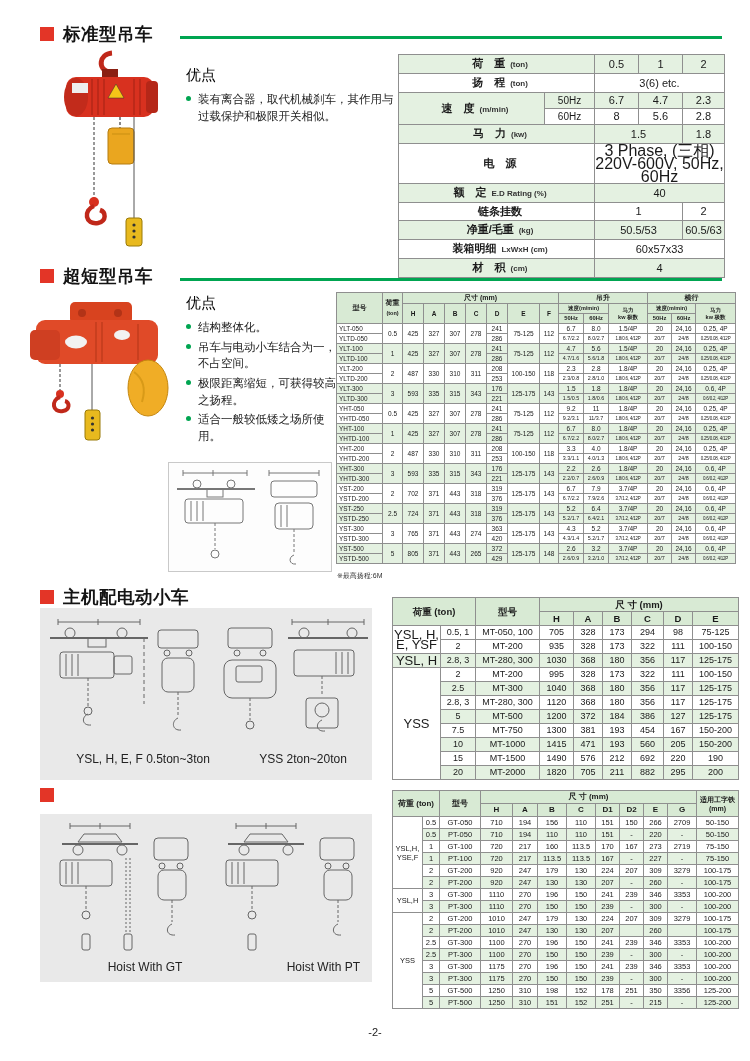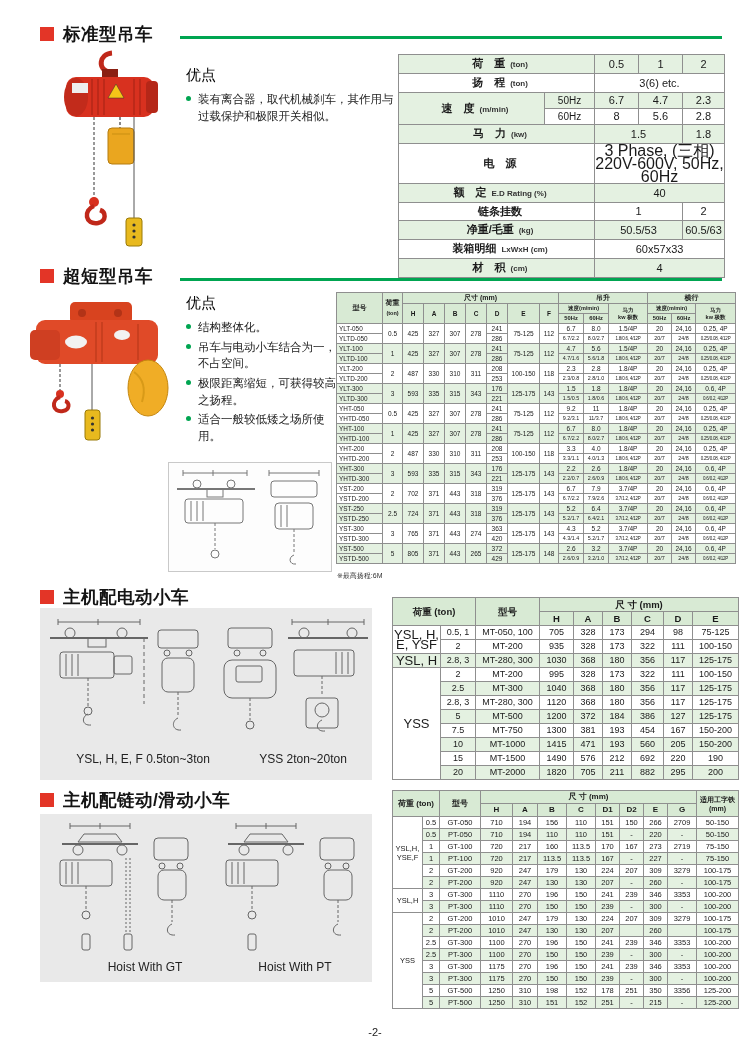--- a/index.html
+++ b/index.html
@@ -853,21 +853,20 @@
           <td>211</td>
           <td>882</td>
           <td>295</td>
           <td>200</td>
         </tr>
       </tbody>
   </table>
 
   <div class="sec-head" style="top:788px;">
     <span class="red-sq"></span>
-    <span class="sec-title">主机配链动/滑动小车</span>
   </div>
 
   <div class="gray-box" style="left:40px; top:814px; width:332px; height:168px;">
     <svg width="332" height="168" viewBox="0 0 332 168" stroke="#666" fill="none" stroke-width="1">
       <line x1="30" y1="12" x2="90" y2="12"></line>
         <line x1="30" y1="9" x2="30" y2="15"></line>
         <line x1="60" y1="9" x2="60" y2="15"></line>
         <line x1="90" y1="9" x2="90" y2="15"></line>
       <path d="M44 20 h32 l6 8 h-44 z"></path>
       <line x1="22" y1="30" x2="98" y2="30" stroke-width="2"></line>
@@ -905,21 +904,21 @@
       <rect x="280" y="24" width="34" height="22" rx="4"></rect>
       <circle cx="288" cy="52" r="3"></circle>
         <circle cx="306" cy="52" r="3"></circle>
       <rect x="284" y="56" width="28" height="30" rx="6"></rect>
       <line x1="298" y1="86" x2="298" y2="108" stroke-dasharray="3,2"></line>
       <path d="M298 110 c-7 3 -6 12 3 11"></path>
       <rect x="42" y="120" width="8" height="16" rx="2"></rect>
         <rect x="208" y="120" width="8" height="16" rx="2"></rect>
     </svg>
     <div class="caption" style="left:30px; top:146px; width:150px;">Hoist With GT</div>
-    <div class="caption" style="left:190px; top:146px; width:130px;">Hoist With PT</div>
+    <div class="caption" style="left:190px; top:146px; width:130px;text-align:right;">Hoist With PT</div>
   </div>
 
   <table id="t4">
     <colgroup>
         <col style="width:30px">
         <col style="width:17px">
         <col style="width:41px">
         <col style="width:32px">
         <col style="width:25px">
         <col style="width:29px">

